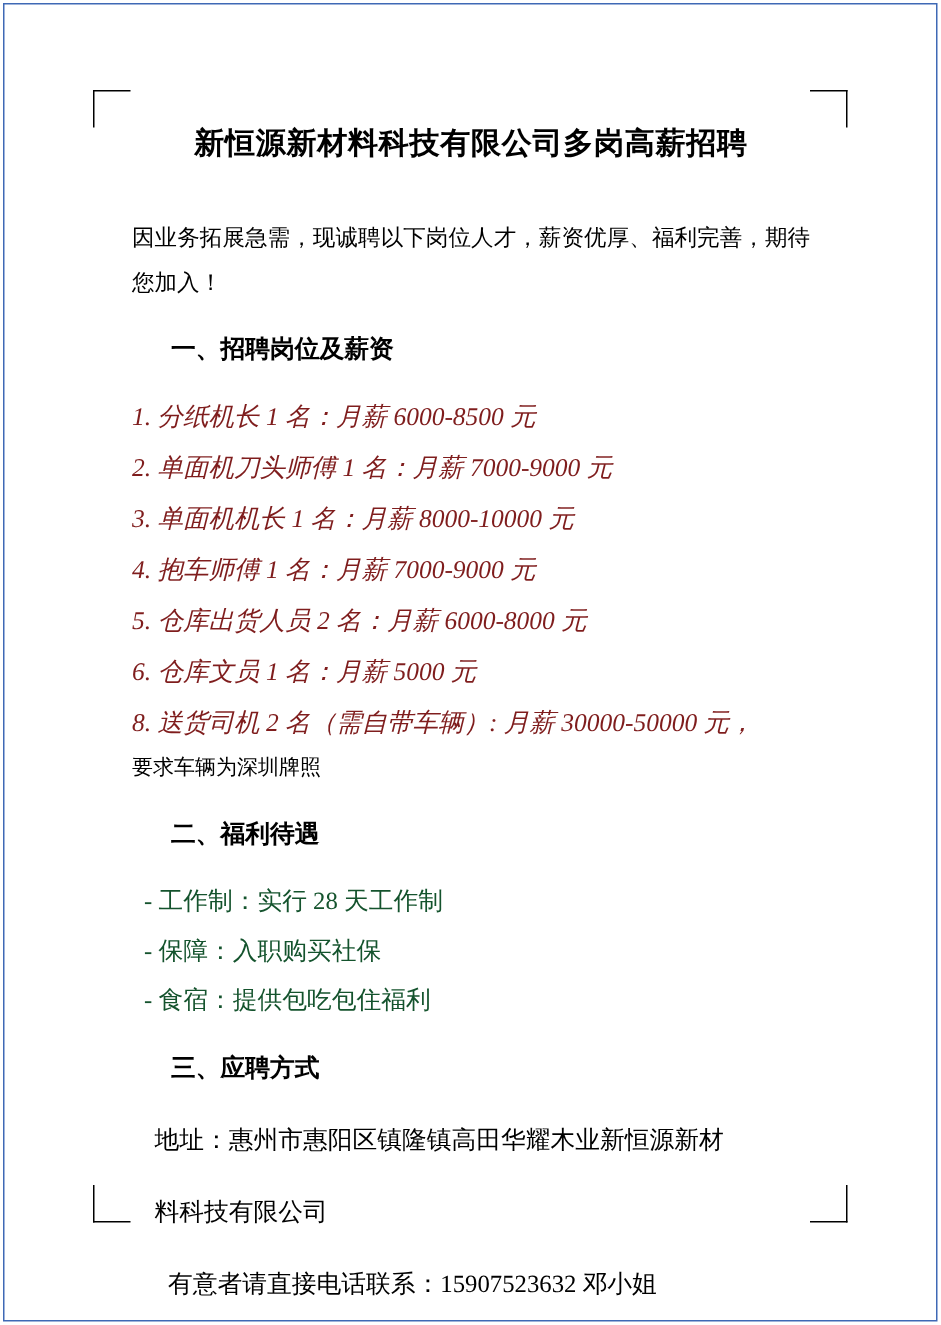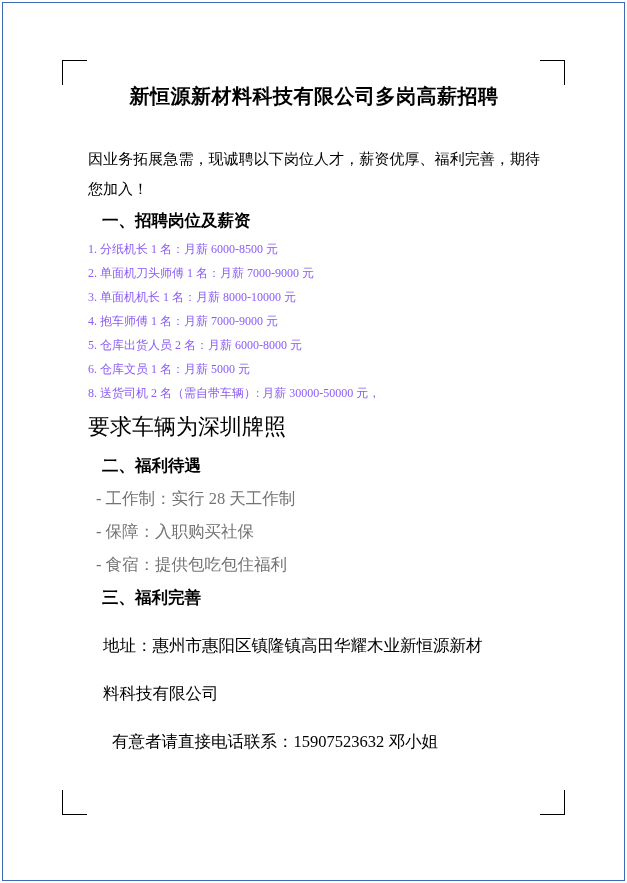--- a/index.html
+++ b/index.html
@@ -66,39 +66,40 @@
     line-height: 2.0;
     color: #000;
     margin: 0;
     text-align: justify;
   }
   .section-head {
     font-size: 16.5px;
     font-weight: bold;
     line-height: 2.0;
     color: #000;
-    margin: 0;
+    margin: 12px;
     padding-left: 14px;
   }
   .item {
-    font-size: 12px;
+    font-size: 17px;
     line-height: 2.0;
-    color: #8b5cf6;
+    color: #7f1d1d;
     margin: 0;
+    font-style: italic;
   }
   .item-cont {
-    font-size: 22px;
+    font-size: 14px;
     line-height: 2.0;
     color: #000;
     margin: 0;
   }
   .bullet-item {
     font-size: 16.5px;
     line-height: 2.0;
-    color: #737373;
+    color: #14532d;
     margin: 0;
     padding-left: 8px;
   }
   .addr {
     font-size: 16.5px;
     line-height: 2.0;
     color: #000;
     margin: 15px;
   }
   .contact {
@@ -134,19 +135,19 @@
     <div class="item">5. 仓库出货人员 2 名：月薪 6000-8000 元</div>
     <div class="item">6. 仓库文员 1 名：月薪 5000 元</div>
     <div class="item">8. 送货司机 2 名（需自带车辆）: 月薪 30000-50000 元，</div>
     <div class="item-cont">要求车辆为深圳牌照</div>
 
     <div class="section-head">二、福利待遇</div>
     <div class="bullet-item">- 工作制：实行 28 天工作制</div>
     <div class="bullet-item">- 保障：入职购买社保</div>
     <div class="bullet-item">- 食宿：提供包吃包住福利</div>
 
-    <div class="section-head">三、福利完善</div>
+    <div class="section-head">三、应聘方式</div>
     <div class="addr">地址：惠州市惠阳区镇隆镇高田华耀木业新恒源新材</div>
     <div class="addr">料科技有限公司</div>
     <div class="contact">有意者请直接电话联系：15907523632 邓小姐</div>
 
   </div>
 </div>
 
 </body></html>

